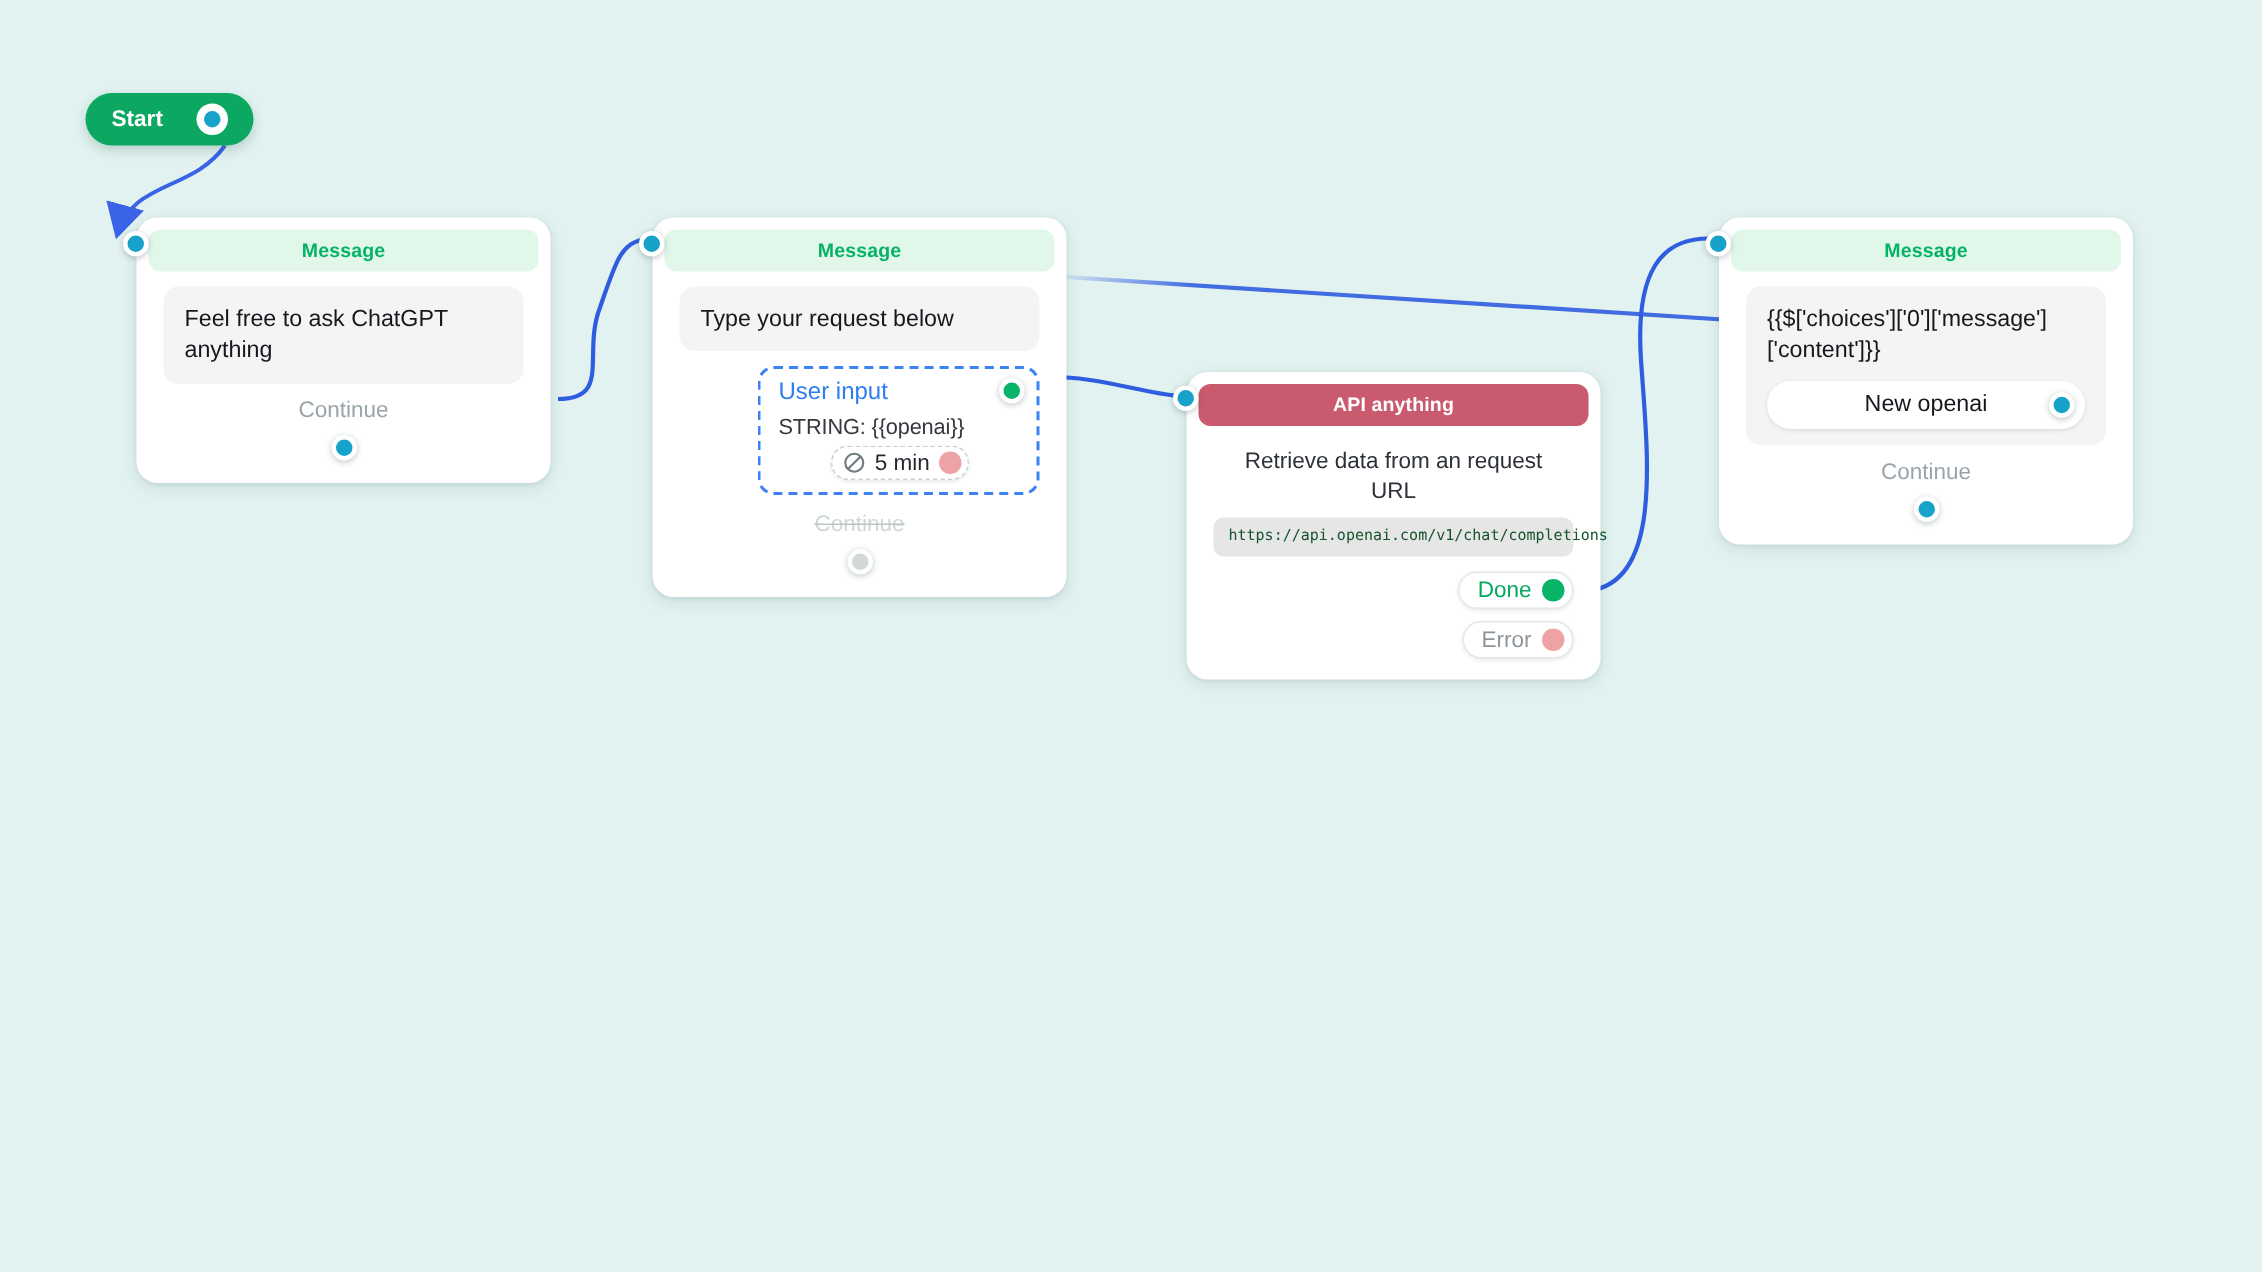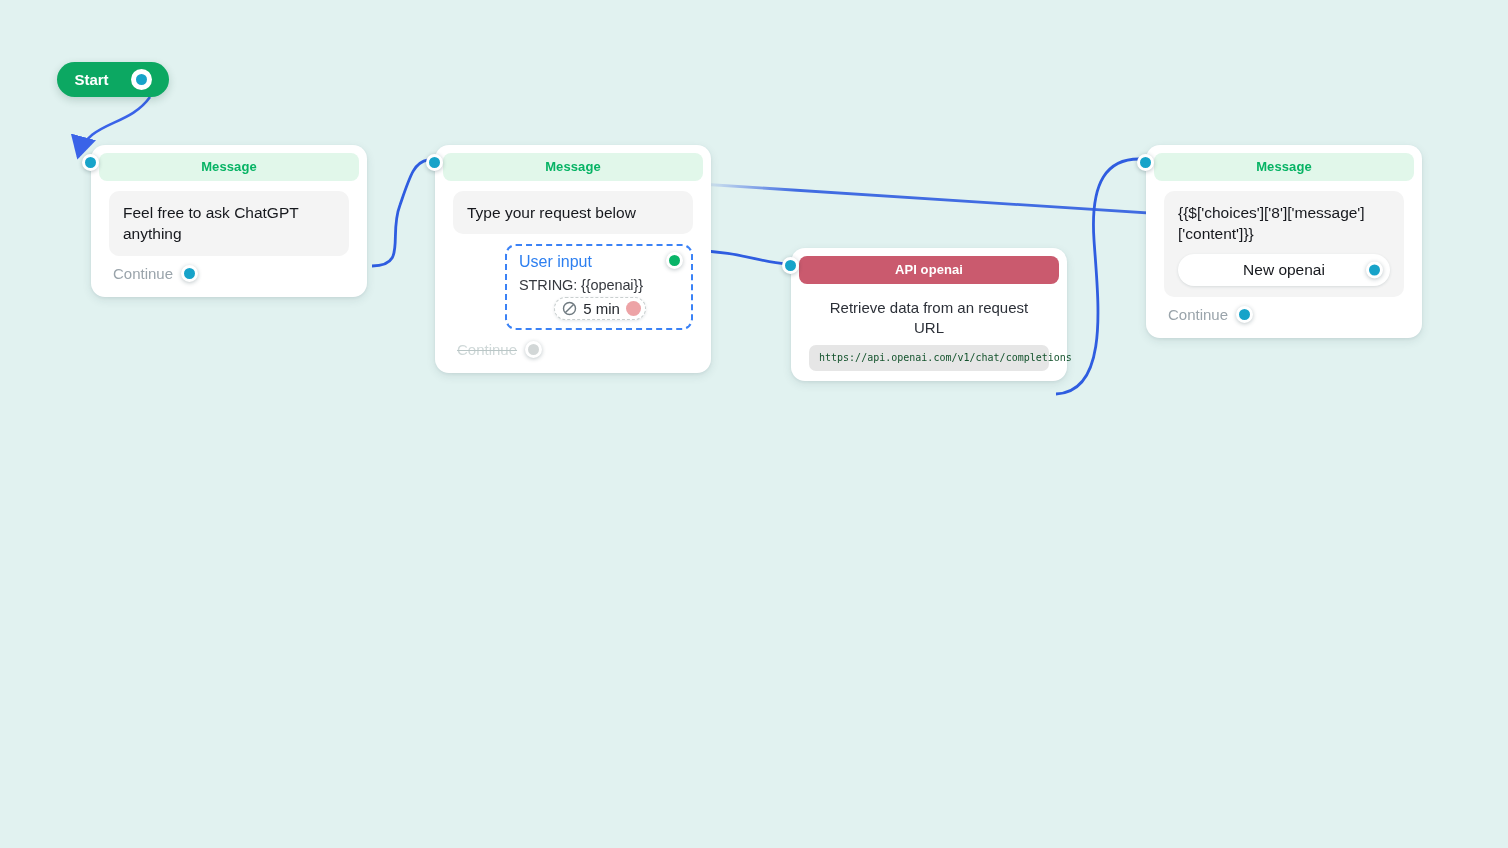--- a/index.html
+++ b/index.html
@@ -79,24 +79,25 @@
     font-size: 15px;
     line-height: 1.35;
     color: #2c3038;
     padding: 4px 8px 0;
   }
 
   
   .footer-row {
     display: flex;
     align-items: center;
-    justify-content: flex-start;
+    justify-content: flex-end;
     gap: 8px;
     padding: 9px 4px 5px 4px;
     position: relative;
+    flex-direction: column;
   }
   .footer-label {
     font-size: 15px;
     color: #9aa4ab;
   }
   .footer-label.struck {
     color: #cfd8d8;
     text-decoration: line-through;
     text-decoration-color: #b9c6c6;
   }
@@ -325,37 +326,47 @@
       <div class="footer-row">
         <span class="footer-label struck">Continue</span>
         <span class="port gray"></span>
       </div>
     </div>
   </div>
 
   <div class="node" id="node-api">
     <span class="port port-abs" style="left:-9px; top:9px;"></span>
 
-    <div class="node-header api">API openai</div>
+    <div class="node-header api">API anything</div>
 
     <div class="node-body">
       <div class="desc">Retrieve data from an request URL</div>
       <div class="mono">https://api.openai.com/v1/chat/completions</div>
 
+      <div class="status-stack">
+        <span class="pill done">
+          <span>Done</span>
+          <span class="dot green"></span>
+        </span>
+        <span class="pill error">
+          <span>Error</span>
+          <span class="dot pink"></span>
+        </span>
+      </div>
     </div>
   </div>
 
   <div class="node" id="node-msg3">
     <span class="port port-abs" style="left:-9px; top:9px;"></span>
 
     <div class="node-header message">Message</div>
 
     <div class="node-body">
       <div class="bubble">
-        <span>{{$['choices']['8']['message']['content']}}</span>
+        <span>{{$['choices']['0']['message']['content']}}</span>
         <div class="req-btn">
           <span>New openai</span>
           <span class="port"></span>
         </div>
       </div>
 
       <div class="footer-row">
         <span class="footer-label">Continue</span>
         <span class="port"></span>
       </div>

